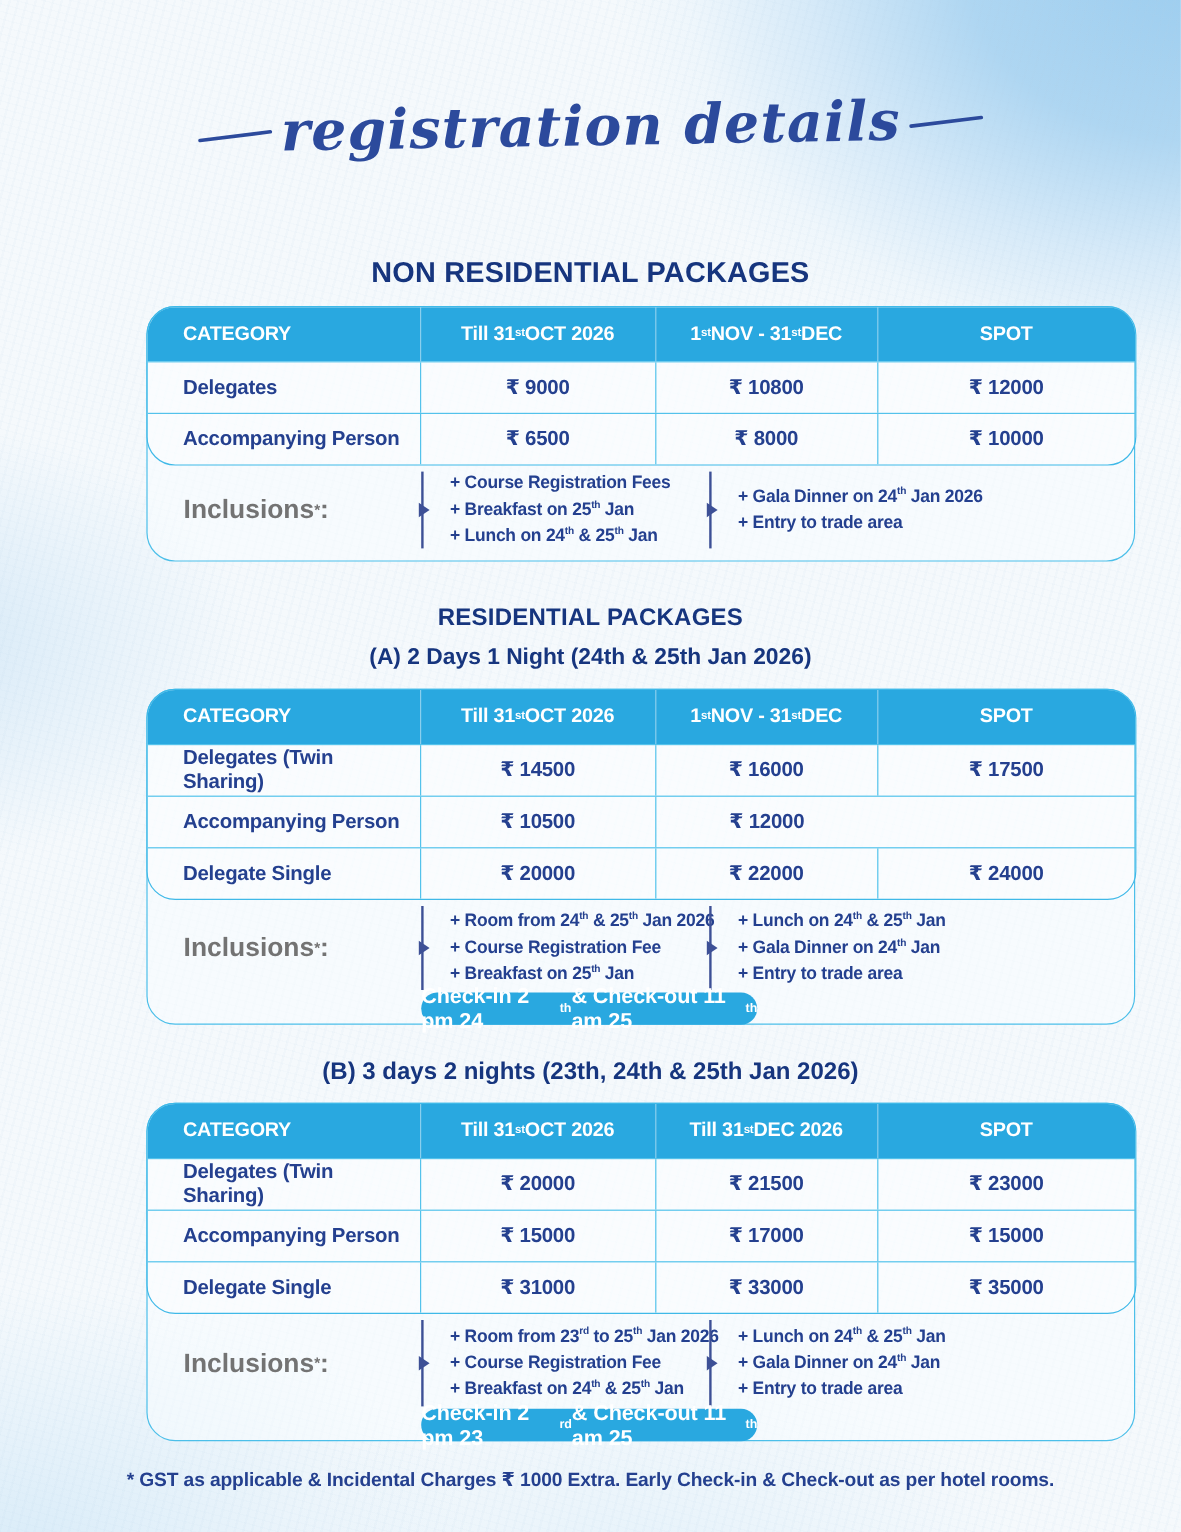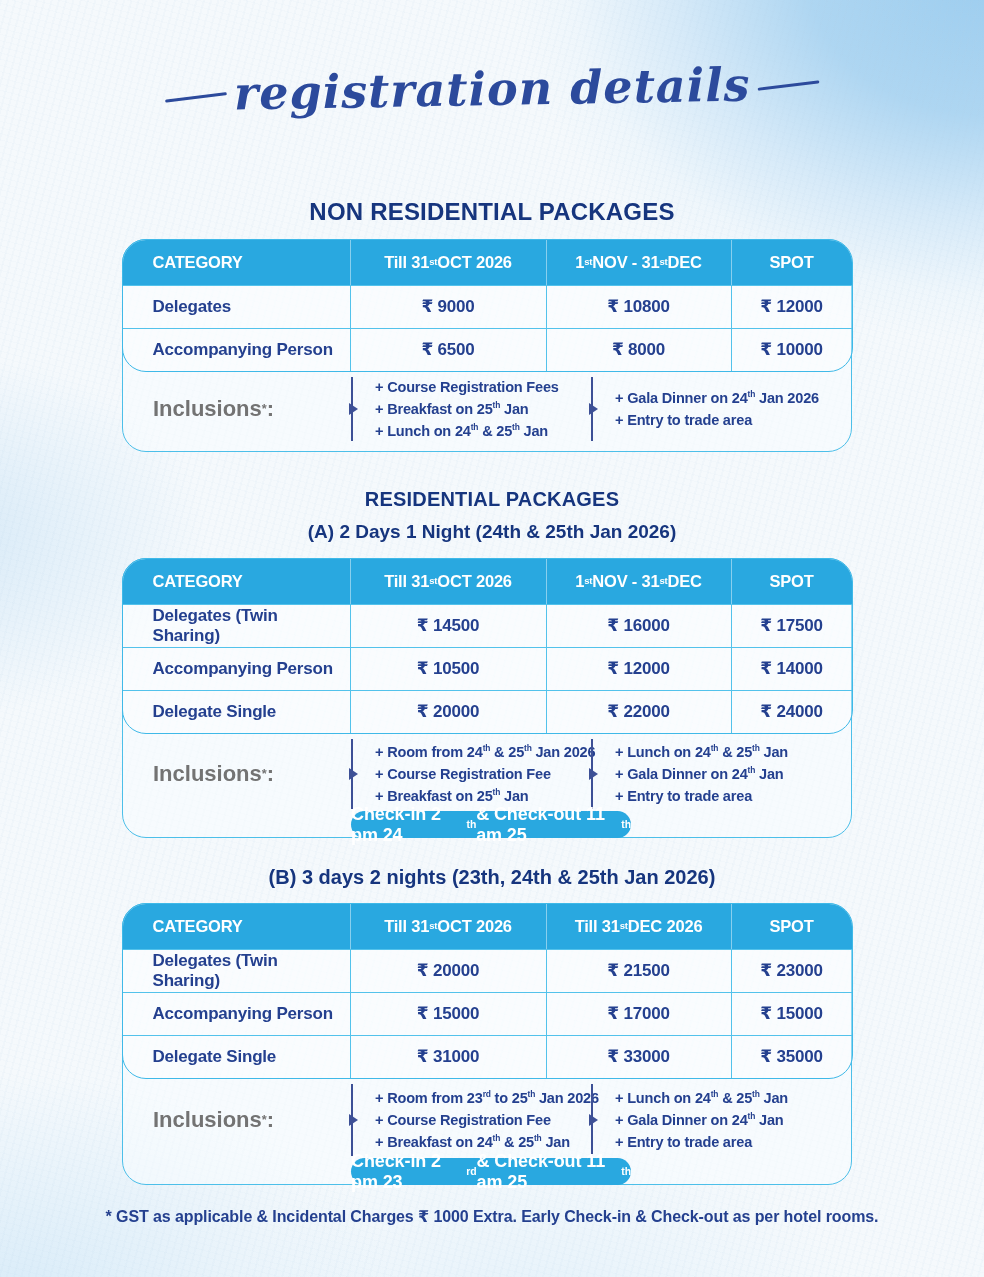--- a/index.html
+++ b/index.html
@@ -14,37 +14,37 @@
       radial-gradient(ellipse 380px 260px at -6% 42%, rgba(186,219,243,0.50) 0%, rgba(186,219,243,0) 70%),
       radial-gradient(ellipse 520px 300px at 2% 101%, rgba(196,226,246,0.55) 0%, rgba(196,226,246,0) 72%),
       radial-gradient(ellipse 420px 240px at 55% 103%, rgba(205,231,248,0.40) 0%, rgba(205,231,248,0) 75%);
   }
   body::after {
     content:""; position:absolute; inset:0; pointer-events:none;
     background-image:
       repeating-linear-gradient(105deg, rgba(176,205,228,0.07) 0 2px, rgba(255,255,255,0) 2px 7px),
       repeating-linear-gradient(15deg, rgba(176,205,228,0.05) 0 1px, rgba(255,255,255,0) 1px 6px);
   }
-  .sheet { position:absolute; inset:0; z-index:1; }
+  .sheet { position:absolute; inset:0; z-index:1;margin-top:16px; }
 
   
   .script-head { position:absolute; top:62px; left:0; right:0; display:flex; align-items:center; justify-content:center; gap:8px; }
   .script-text { font-family:"DejaVu Serif",serif; font-style:italic; font-weight:600; font-size:46px; color:#2C4A9C; letter-spacing:1px; transform:rotate(-1deg); }
   .flourish { width:62px; height:3px; background:#2C4A9C; border-radius:2px; }
   .flourish.fl-left  { transform:rotate(-7deg) translateY(8px); }
   .flourish.fl-right { transform:rotate(-7deg) translateY(-4px); }
 
   .sec-title { position:absolute; left:0; right:0; text-align:center; color:#16357E; font-weight:700; }
   #nr-title  { top:198px; font-size:24px; letter-spacing:0.2px; }
   #res-title { top:488px; font-size:20px; letter-spacing:0.2px; }
   #res-sub-a { top:521px; font-size:19px; }
   #res-sub-b { top:866px; font-size:20px; }
 
   
-  .section-box { position:absolute; left:122px; width:730px; border:1.5px solid #4CBFE9; border-radius:24px; background:rgba(250,253,255,0.5); }
+  .section-box { position:absolute; left:122px; width:824px; border:1.5px solid #4CBFE9; border-radius:24px; background:rgba(250,253,255,0.5); }
   #box1 { top:239px; height:213px; }
   #box2 { top:558px; height:280px; }
   #box3 { top:903px; height:282px; }
 
   .price-wrap { position:absolute; top:-1.5px; left:-1.5px; width:calc(100% + 3px); border:1.5px solid #3FB9E8; border-radius:24px; overflow:hidden; background:rgba(255,255,255,0.35); }
   #box1 .price-wrap { height:133px; }
   #box2 .price-wrap, #box3 .price-wrap { height:176px; }
 
   .trow { display:grid; grid-template-columns:228px 196px 185px 1fr; }
   .thead { background:#29A8E0; height:45px; }
@@ -139,21 +139,20 @@
       <div class="trow tbody-row">
         <div class="tcell cat">Delegates (Twin Sharing)</div>
         <div class="tcell">₹ 14500</div>
         <div class="tcell">₹ 16000</div>
         <div class="tcell">₹ 17500</div>
       </div>
       <div class="trow tbody-row">
         <div class="tcell cat">Accompanying Person</div>
         <div class="tcell">₹ 10500</div>
         <div class="tcell">₹ 12000</div>
-        <div class="tcell">₹ 14000</div>
       </div>
       <div class="trow tbody-row">
         <div class="tcell cat">Delegate Single</div>
         <div class="tcell">₹ 20000</div>
         <div class="tcell">₹ 22000</div>
         <div class="tcell">₹ 24000</div>
       </div>
     </div>
     <div class="incl">
       <div class="incl-label">Inclusions<sup>*</sup>:</div>

